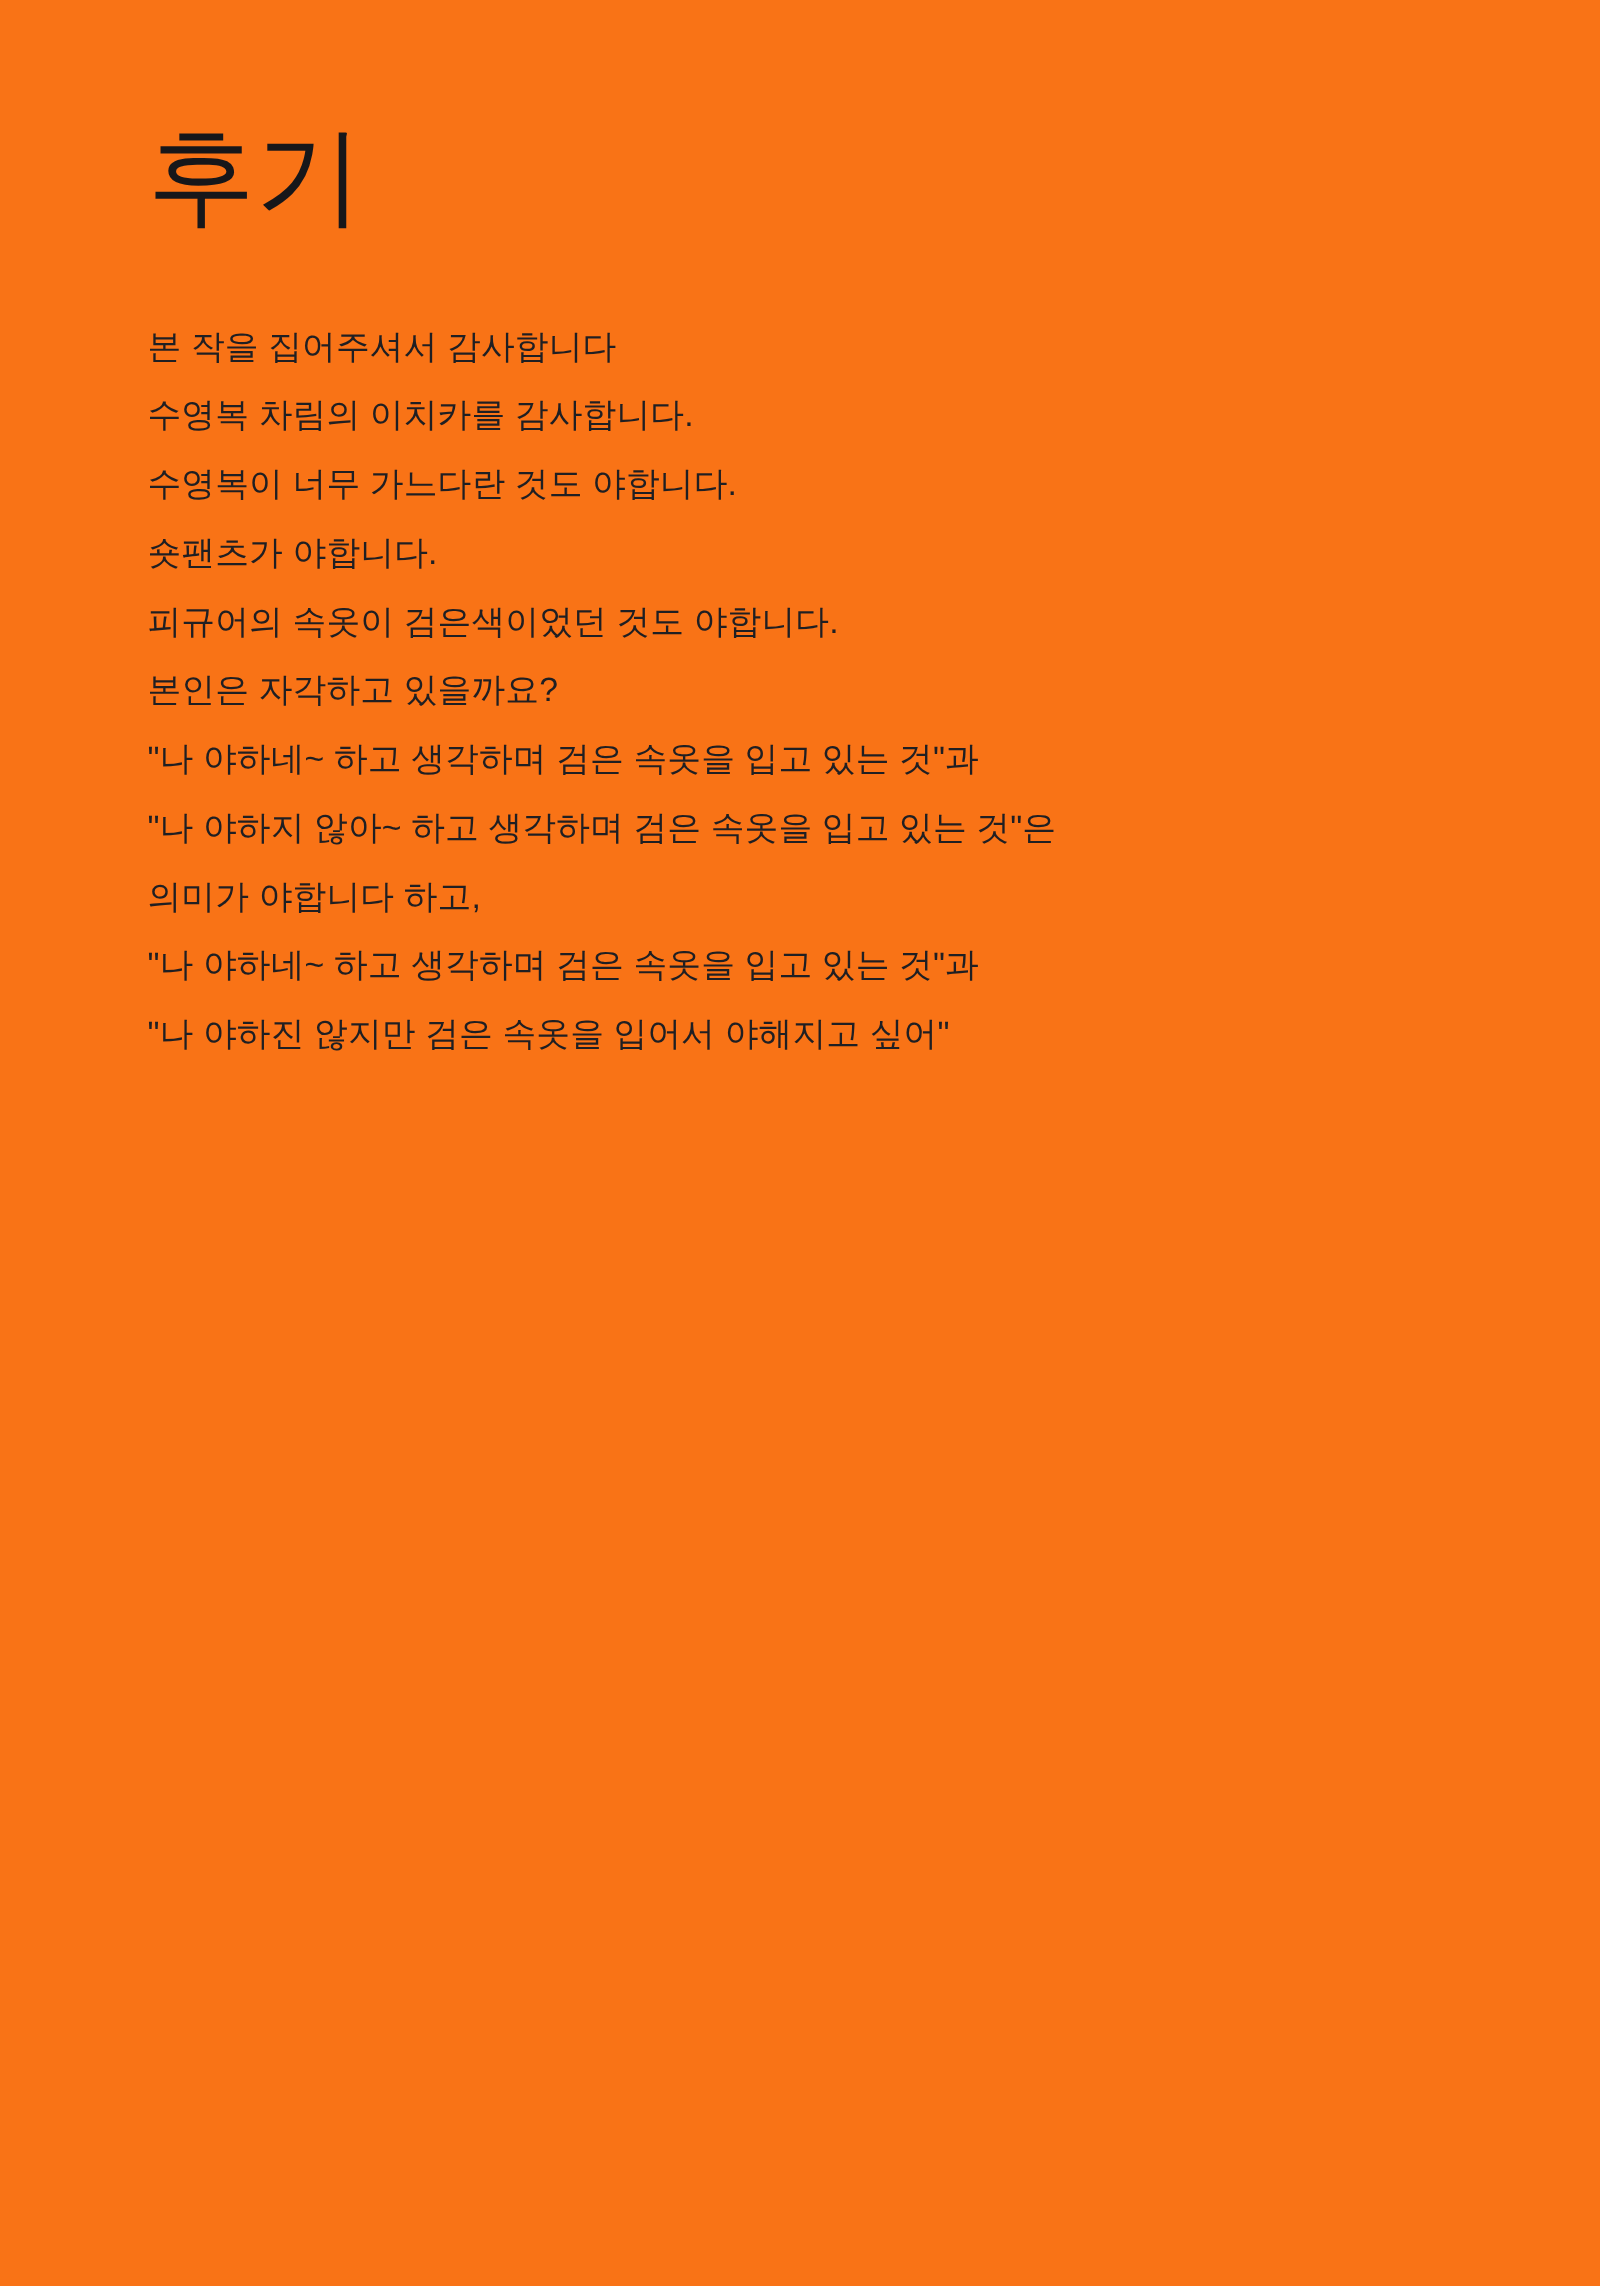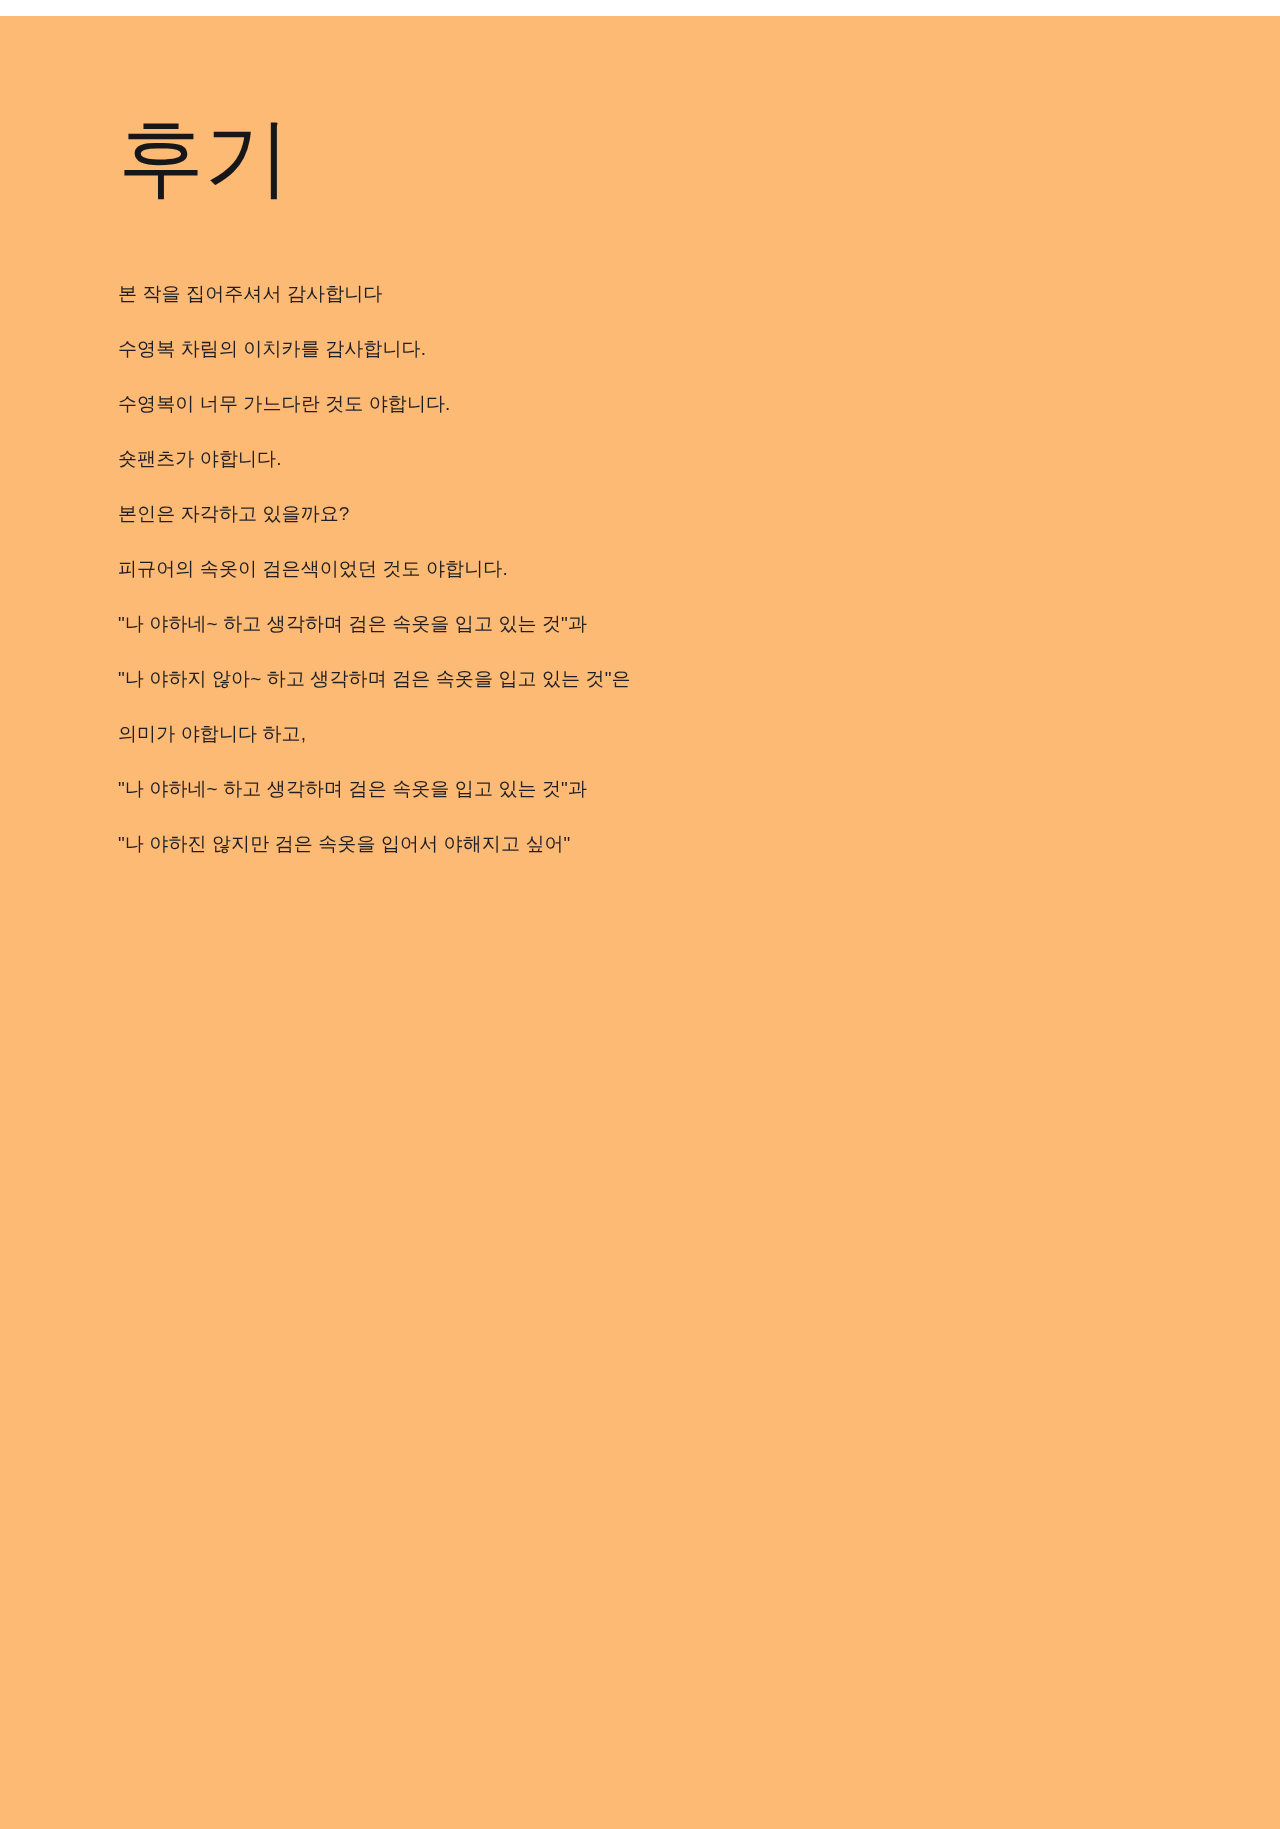--- a/index.html
+++ b/index.html
@@ -12,39 +12,38 @@
     width: 1280px;
     height: 1829px;
     font-family: "Liberation Sans", "DejaVu Sans", sans-serif;
     color: #1b1b1f;
     position: relative;
     overflow: hidden;
   }
   .page {
     position: absolute;
     inset: 0;
-    background: #fdba74;
-    margin-top: 16px;
+    background: #f97316;
   }
   .content {
     position: absolute;
     left: 118px;
     top: 96px;
     width: 1000px;
   }
   .doc-title {
     font-size: 86px;
     line-height: 1.05;
     font-weight: 400;
     letter-spacing: 0.5px;
     margin: 0 0 64px 0;
     color: #17171a;
   }
   .body-text {
-    font-size: 19px;
+    font-size: 27px;
     line-height: 55px;
     font-weight: 400;
     color: #1f1f23;
     letter-spacing: 0.1px;
   }
   .body-text p {
     margin: 0;
     white-space: pre-wrap;
   }
 </style>
@@ -52,22 +51,22 @@
 <body>
 
 <div class="page">
   <div class="content">
     <h1 class="doc-title">후기</h1>
     <div class="body-text">
       <p>본 작을 집어주셔서 감사합니다</p>
       <p>수영복 차림의 이치카를 감사합니다.</p>
       <p>수영복이 너무 가느다란 것도 야합니다.</p>
       <p>숏팬츠가 야합니다.</p>
+      <p>피규어의 속옷이 검은색이었던 것도 야합니다.</p>
       <p>본인은 자각하고 있을까요?</p>
-      <p>피규어의 속옷이 검은색이었던 것도 야합니다.</p>
       <p>"나 야하네~ 하고 생각하며 검은 속옷을 입고 있는 것"과</p>
       <p>"나 야하지 않아~ 하고 생각하며 검은 속옷을 입고 있는 것"은</p>
       <p>의미가 야합니다 하고,</p>
       <p>"나 야하네~ 하고 생각하며 검은 속옷을 입고 있는 것"과</p>
       <p>"나 야하진 않지만 검은 속옷을 입어서 야해지고 싶어"</p>
     </div>
   </div>
 </div>
 
 </body></html>

